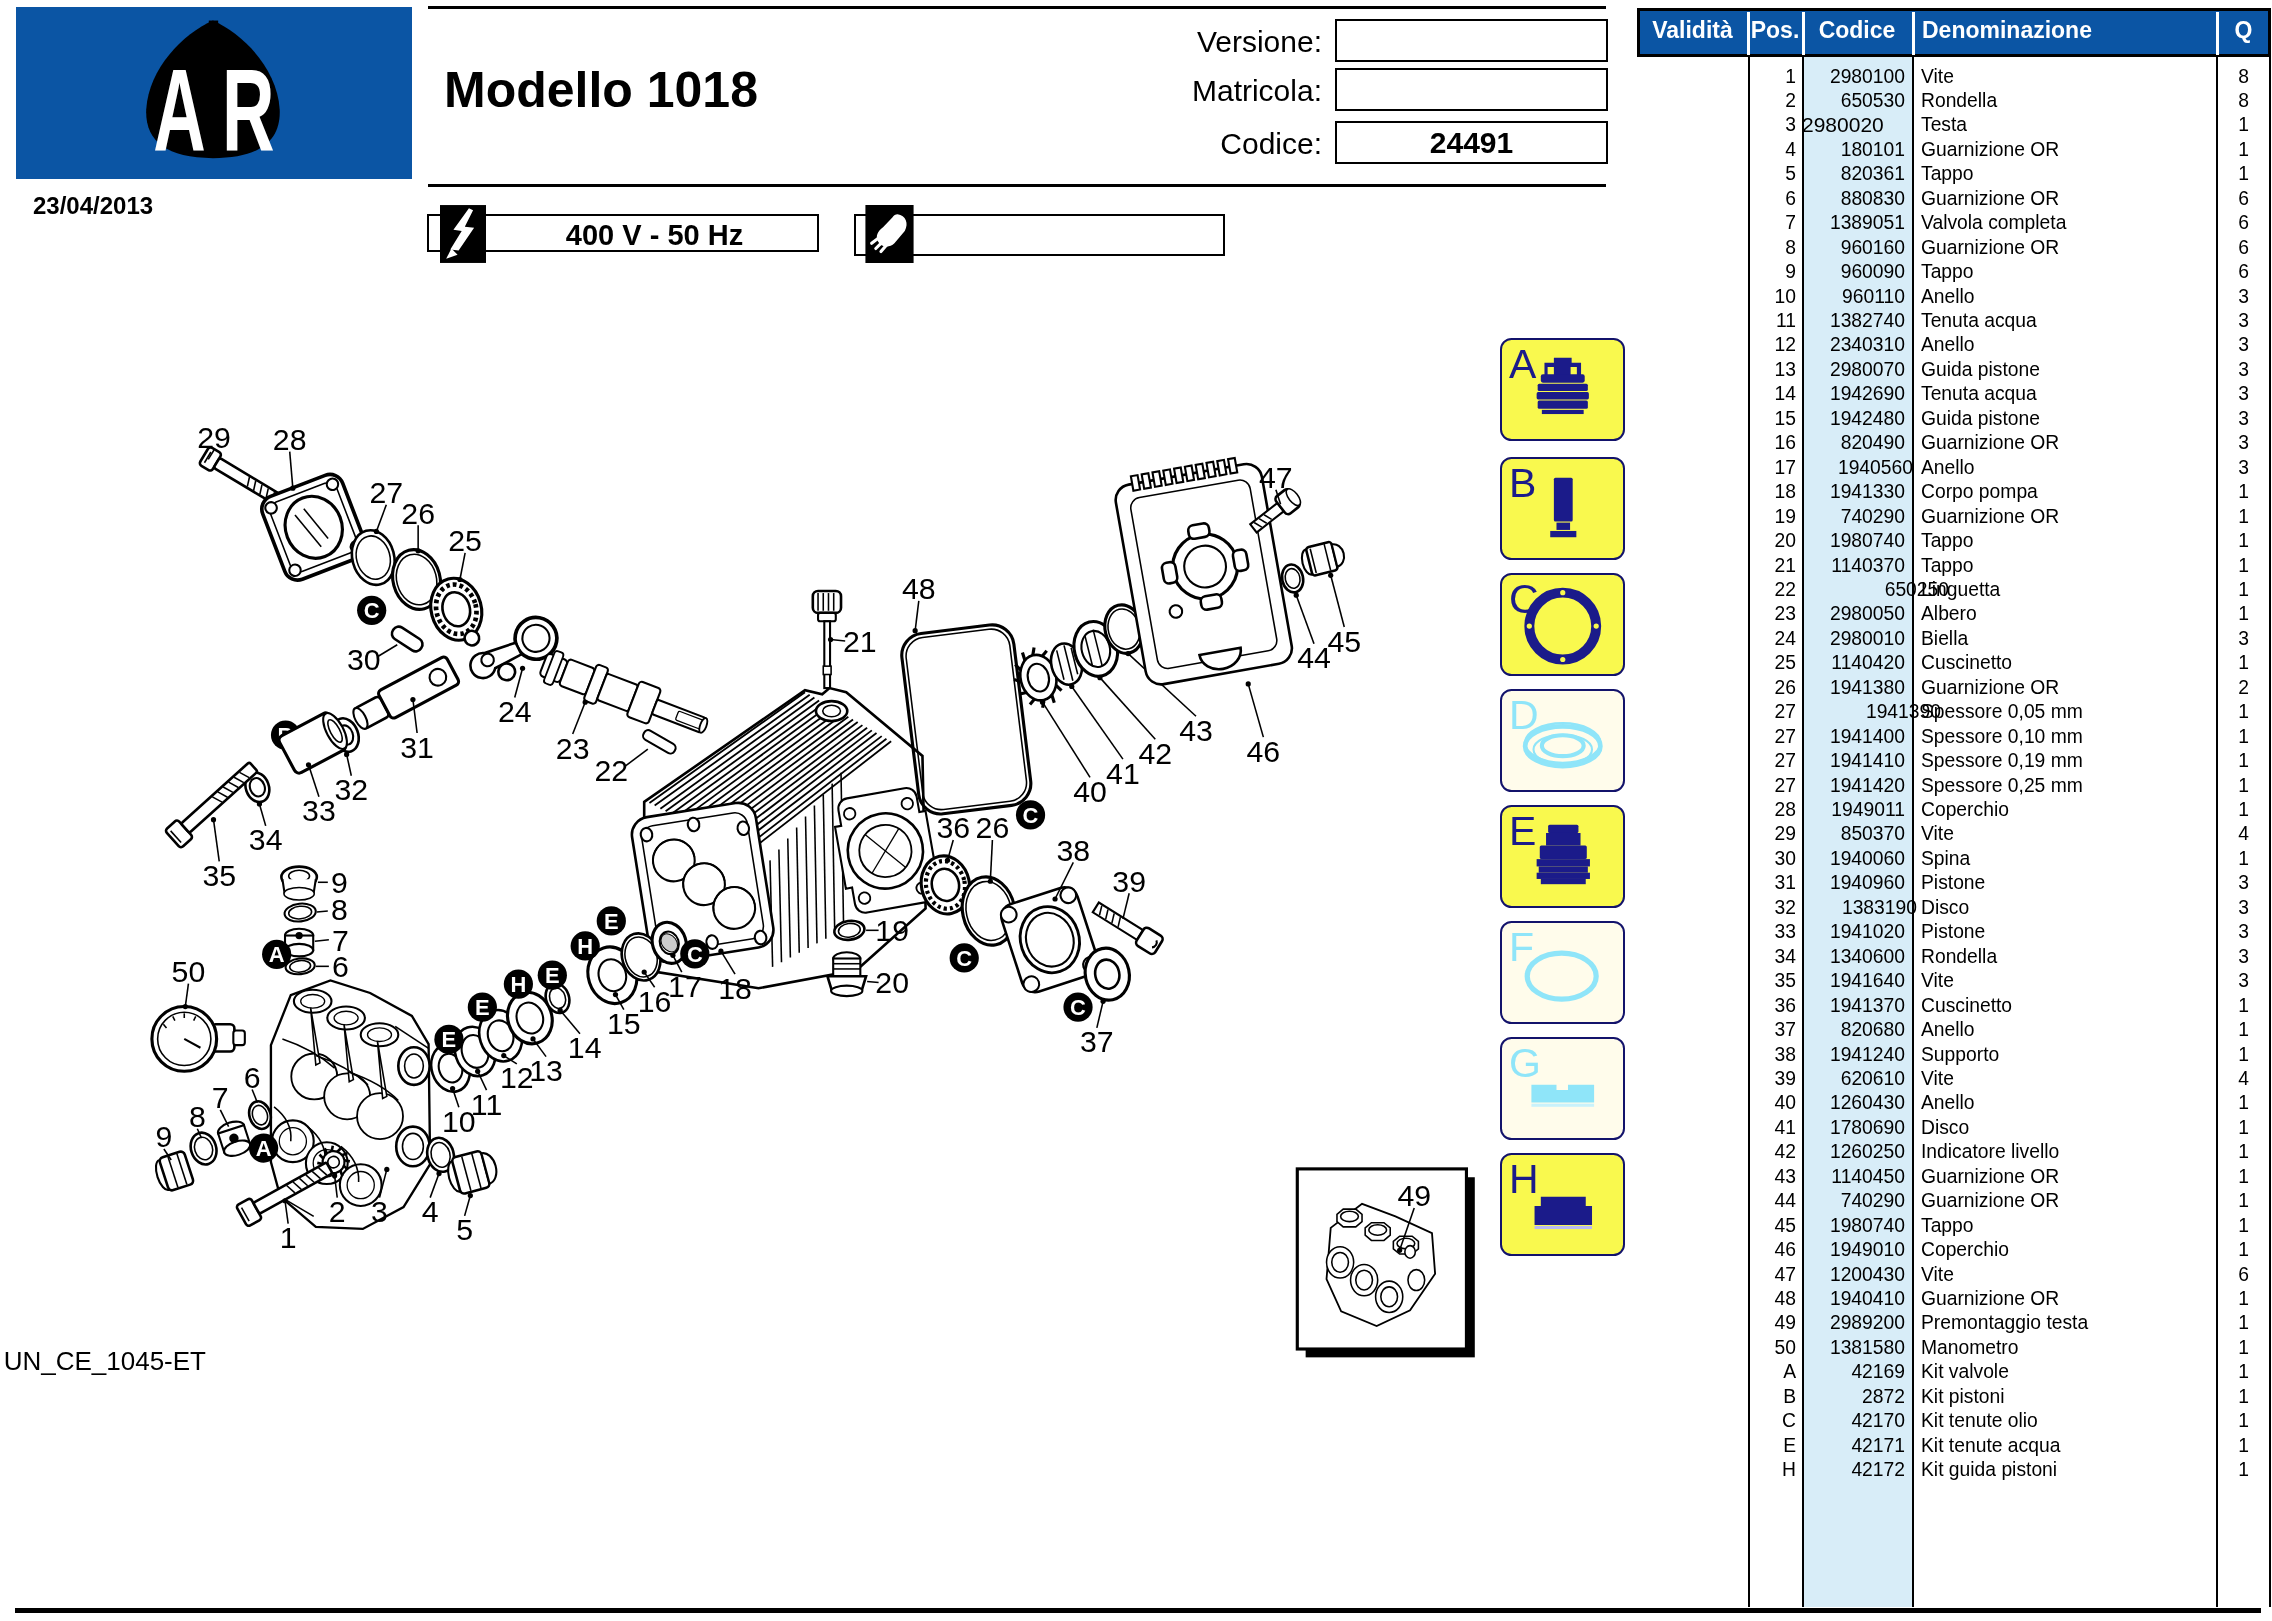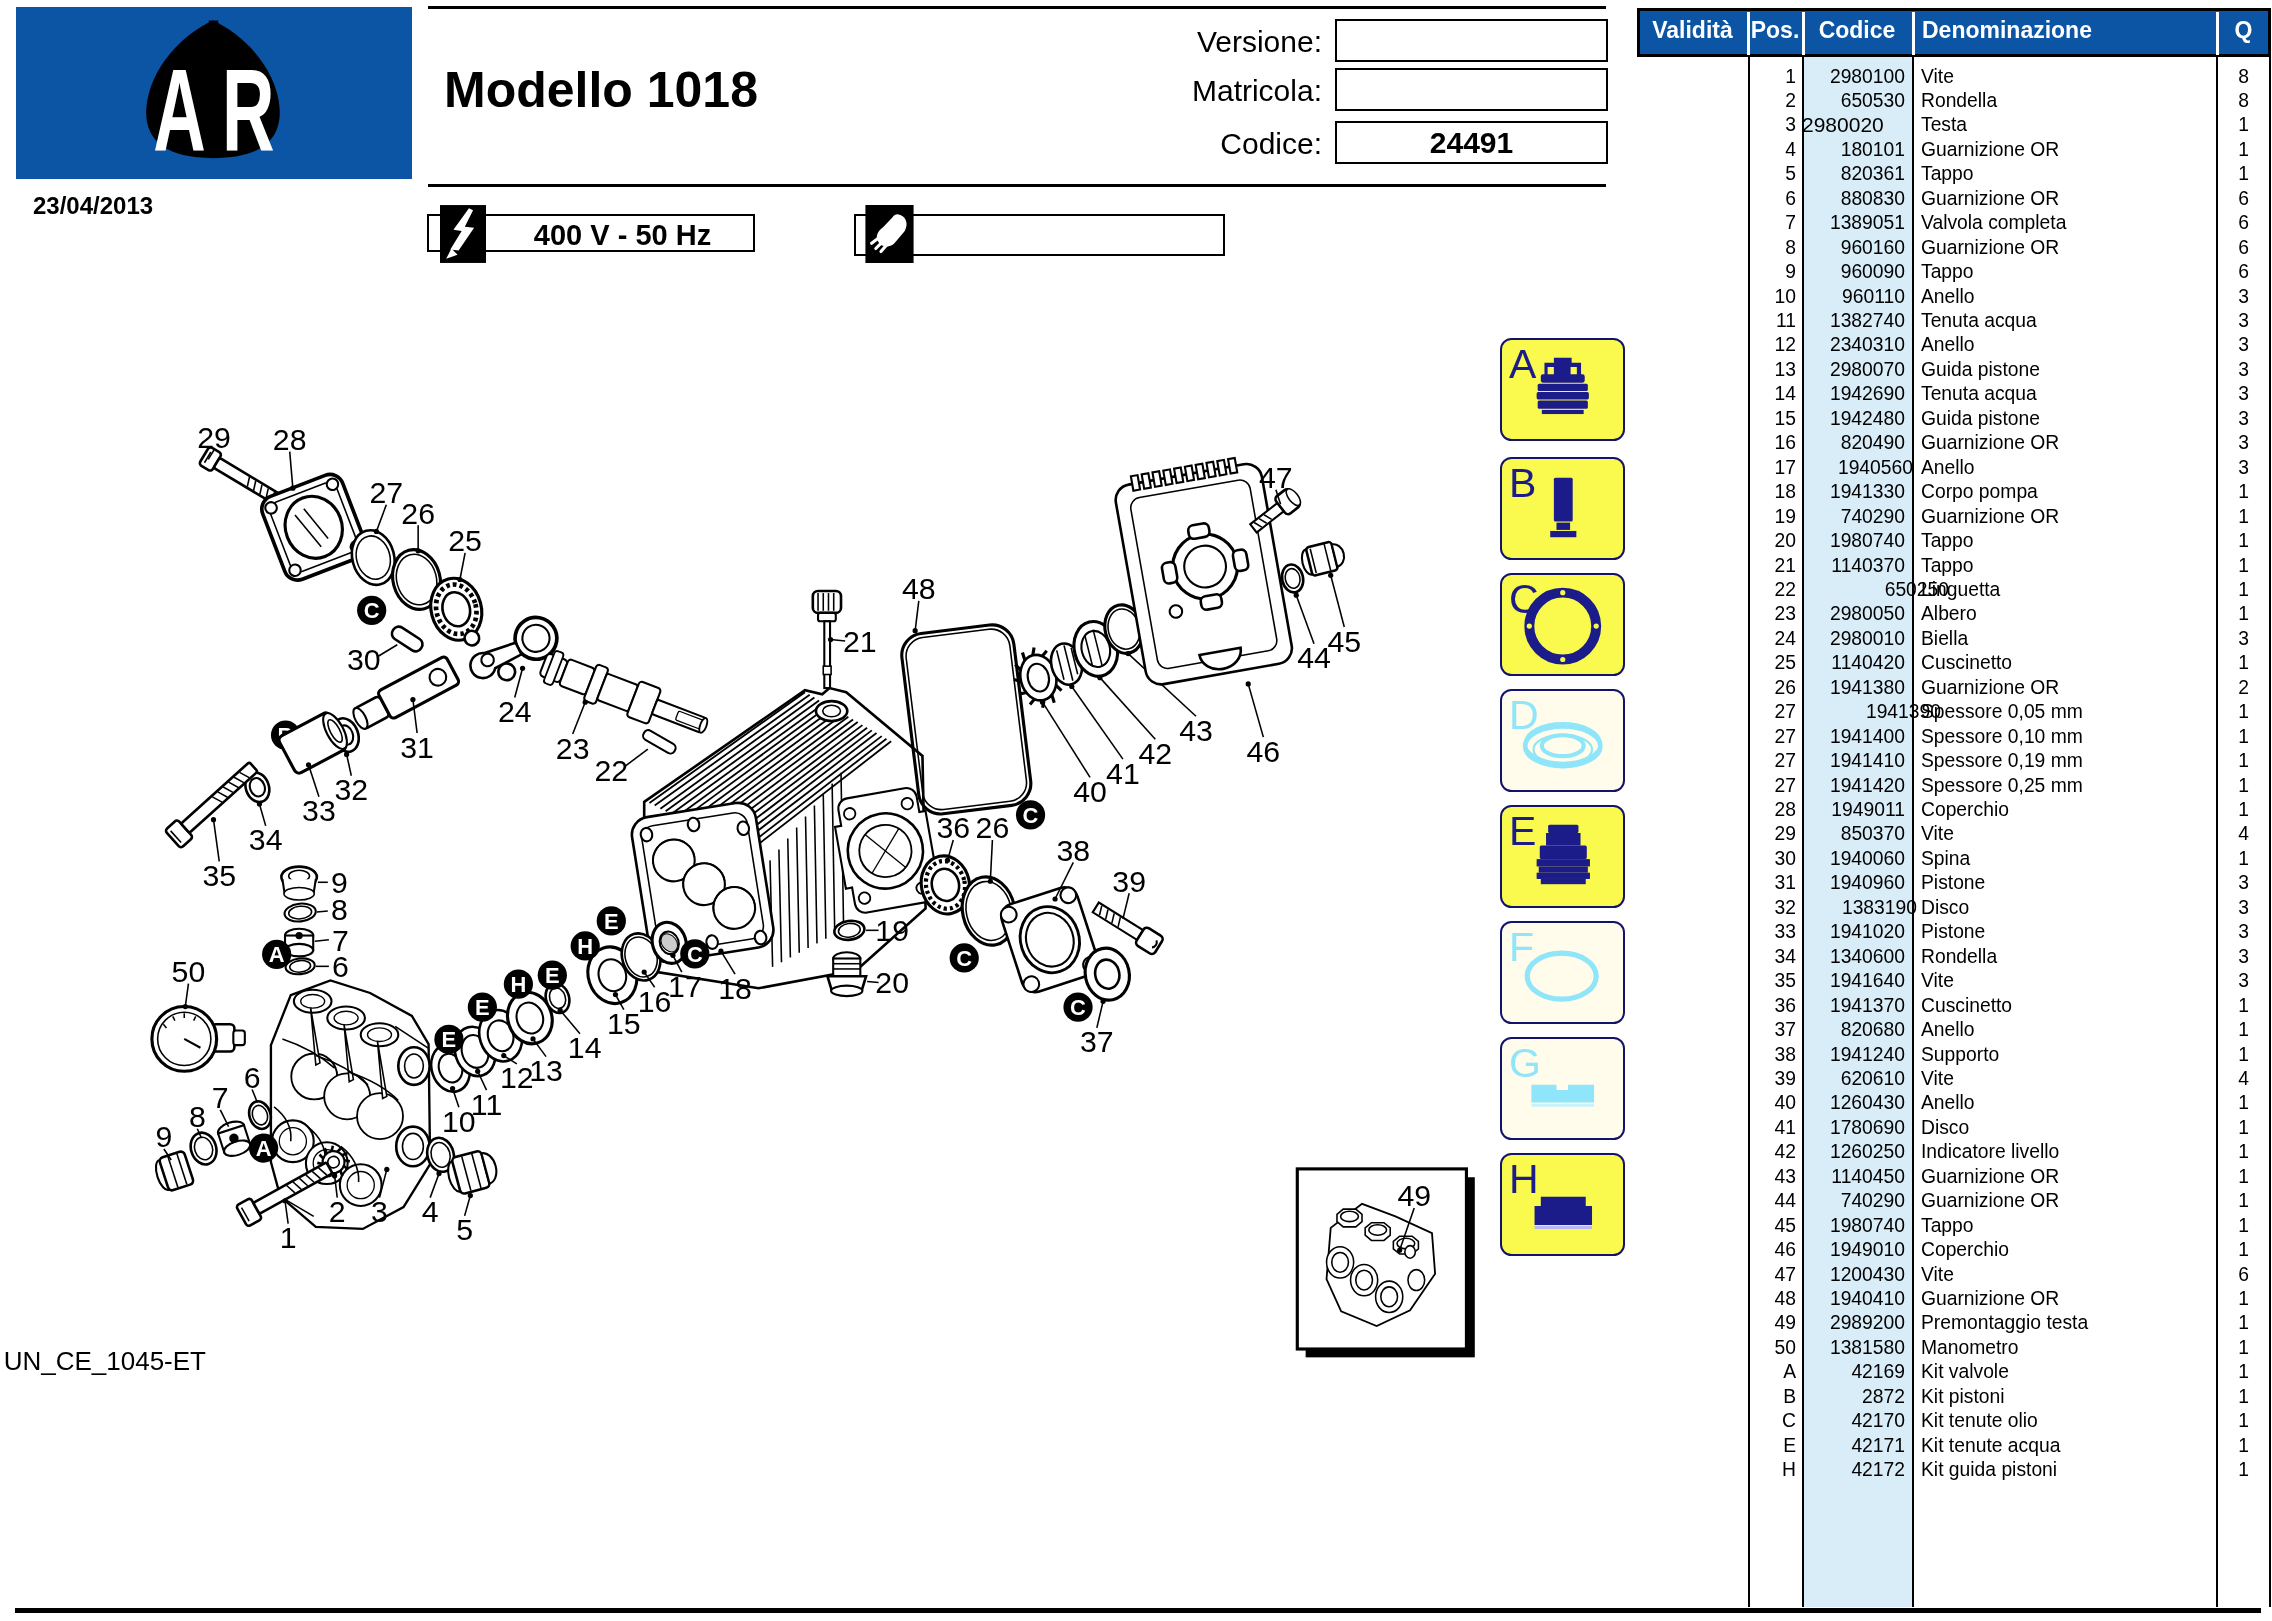--- a/index.html
+++ b/index.html
@@ -37,21 +37,21 @@
 <div class="abs lbl" style="left:1097px;top:74px;width:225px;text-align:right;">Matricola:</div>
 
 <div class="abs" style="left:1335px;top:68px;width:269px;height:39px;border:2.1px solid #000;"></div>
 
 <div class="abs lbl" style="left:1097px;top:127px;width:225px;text-align:right;">Codice:</div>
 
 <div class="abs" style="left:1335px;top:121px;width:269px;height:39px;border:2.1px solid #000;font-size:30px;font-weight:bold;text-align:center;line-height:39px;">24491</div>
 
 <div class="abs" style="left:33px;top:192px;font-size:24px;font-weight:bold;">23/04/2013</div>
 
-<div class="abs" style="left:427px;top:214px;width:328px;height:38px;border:2.1px solid #000;font-size:29px;font-weight:bold;text-align:center;line-height:38px;padding-left:63px;box-sizing:border-box;">400 V - 50 Hz</div>
+<div class="abs" style="left:427px;top:214px;width:392px;height:38px;border:2.1px solid #000;font-size:29px;font-weight:bold;text-align:center;line-height:38px;padding-left:63px;box-sizing:border-box;">400 V - 50 Hz</div>
 
 <svg class="abs" style="left:440px;top:205px;" width="46" height="58" viewBox="0 0 89 112">
   <rect x="0" y="0" width="89" height="112" fill="#000"></rect>
   <path d="M56,6 L26,48 L42,50 L20,86 L36,88 L66,44 L48,42 L64,10 Z" fill="#fff"></path>
   <path d="M22,84 L12,104 L34,96 Z" fill="#fff"></path>
 </svg>
 
 <div class="abs" style="left:854px;top:214px;width:367px;height:38px;border:2.1px solid #000;"></div>
 
 <svg class="abs" style="left:865px;top:205px;" width="49" height="58" viewBox="0 0 93 112">

